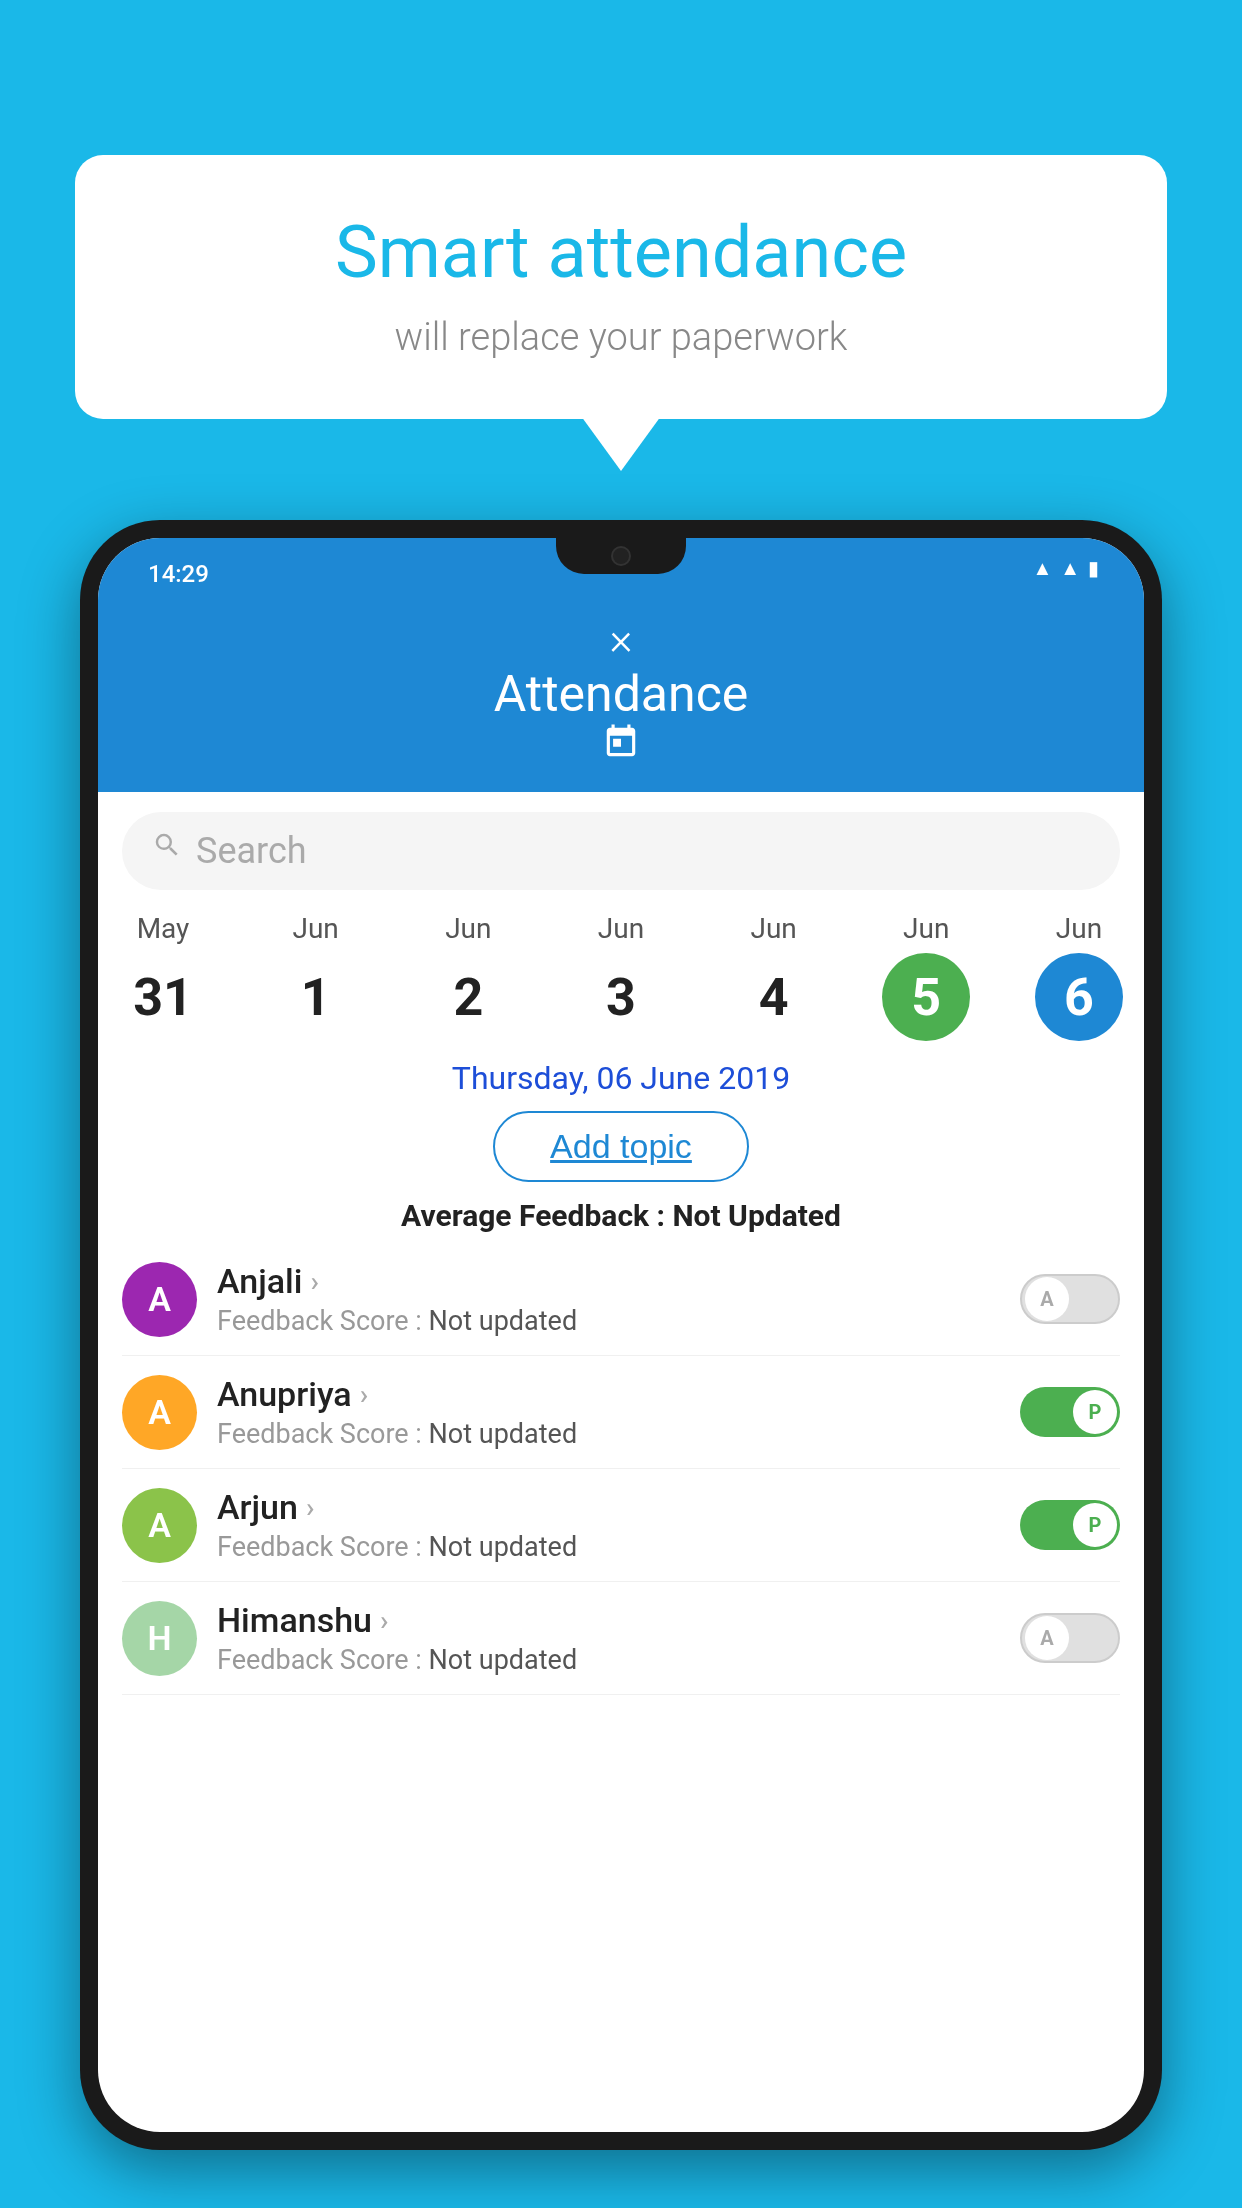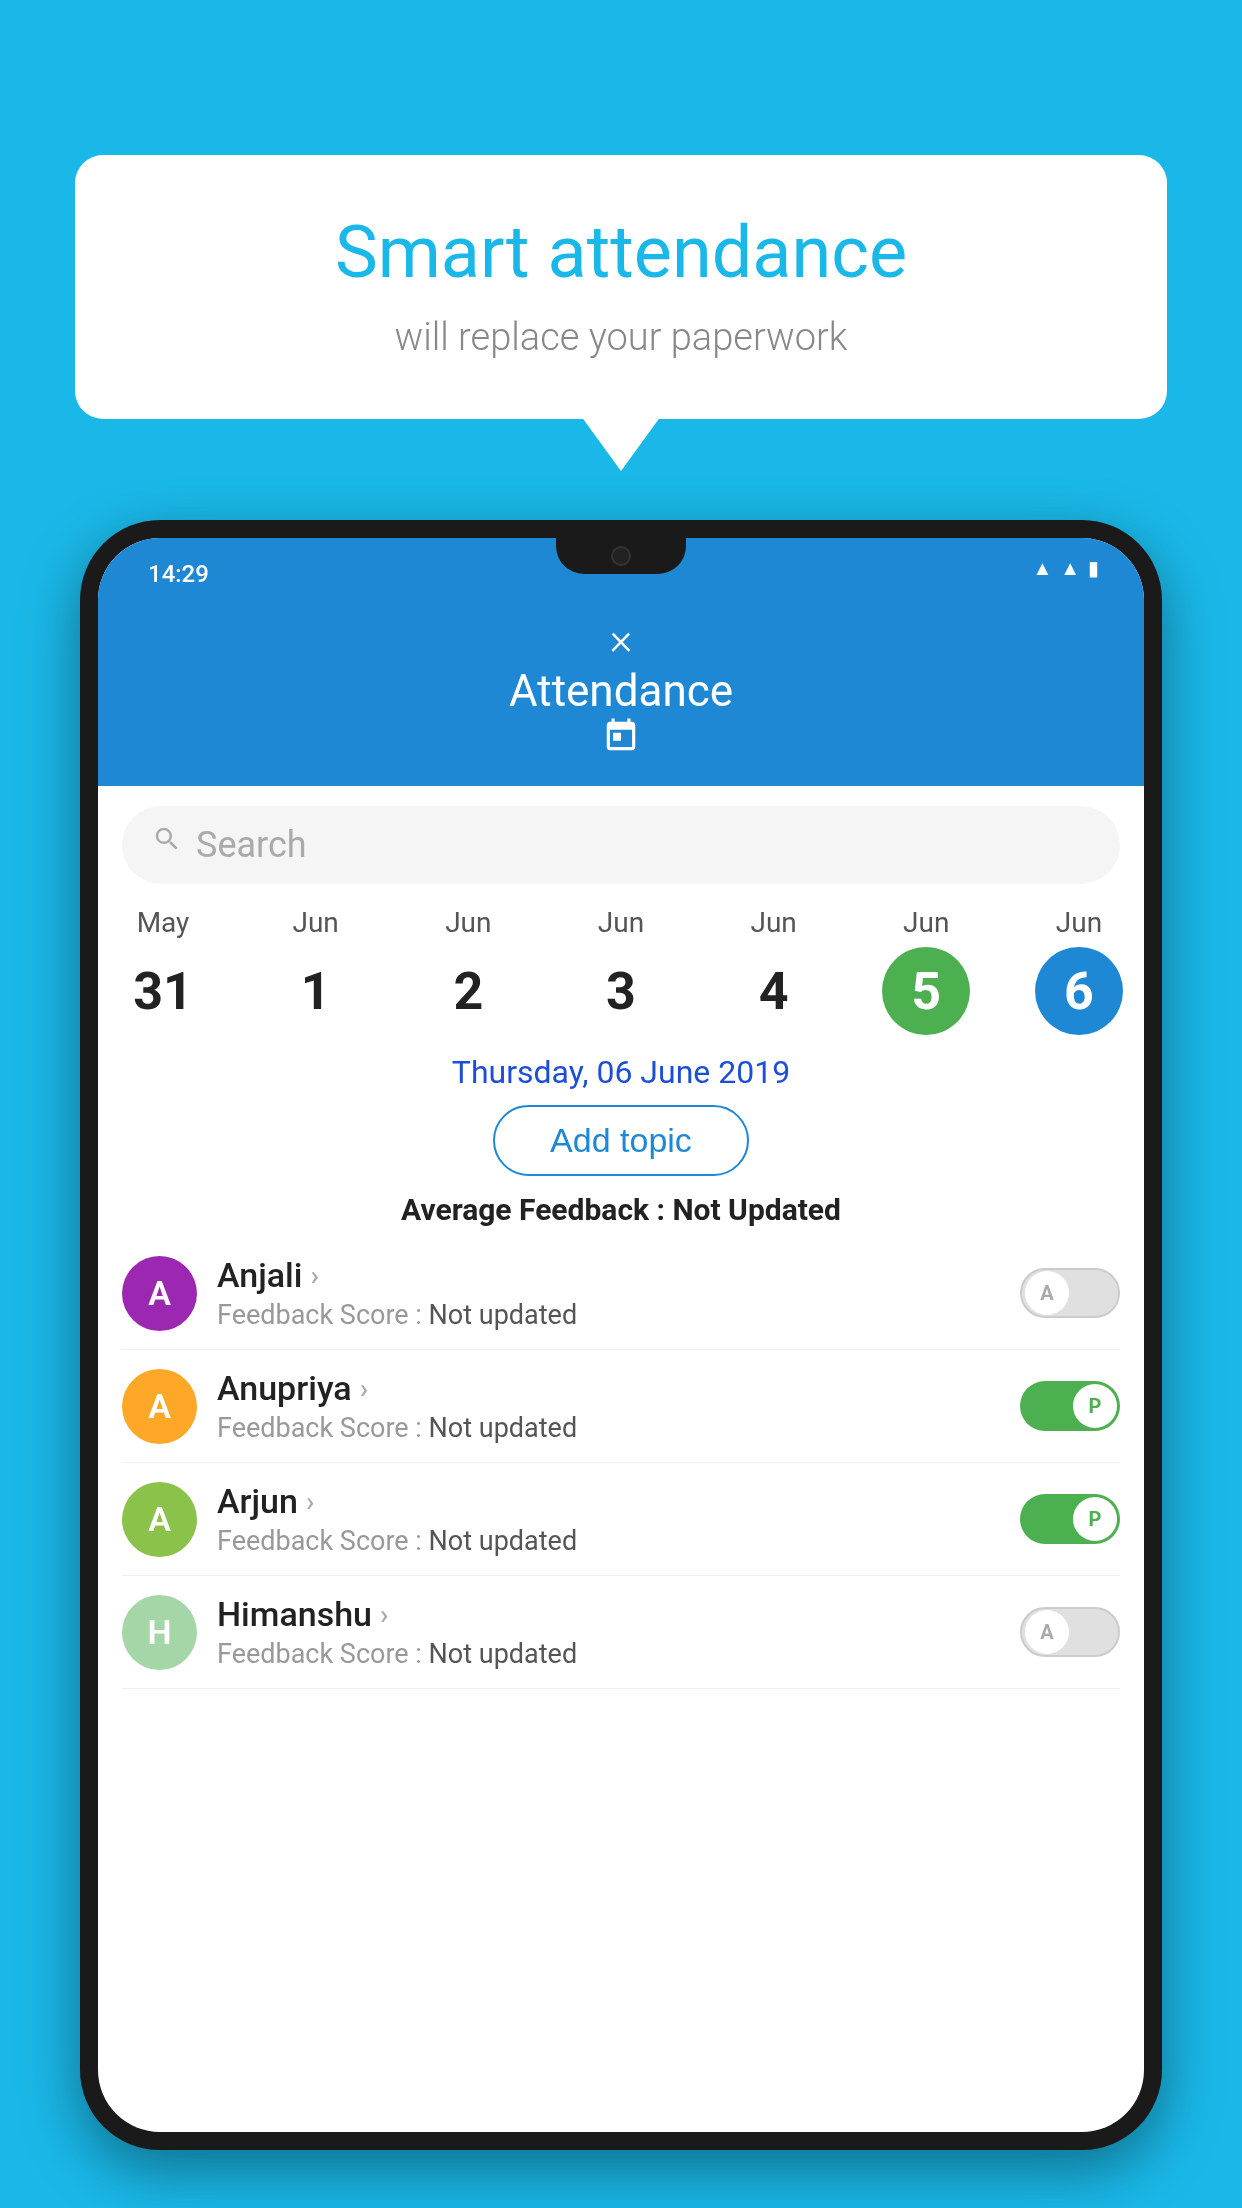--- a/index.html
+++ b/index.html
@@ -152,20 +152,21 @@
       display: block;
       margin: 0 auto;
       border: 2px solid #1e88d4;
       background: white;
       color: #1e88d4;
       border-radius: 40px;
       padding: 14px 55px;
       font-size: 34px;
       cursor: pointer;
       width: fit-content;
+      text-decoration: underline;
     }
 
     
     .avg-feedback {
       text-align: center;
       font-size: 30px;
       color: #888;
       margin: 16px 0 10px;
     }
     .avg-feedback span {
@@ -274,21 +275,21 @@
       <div class="app-header">
         <div style="position:absolute;top:22px;left:50px;color:white;font-size:24px;font-weight:500;">14:29</div>
         <div style="position:absolute;top:18px;right:45px;display:flex;gap:8px;color:white;font-size:20px;">
           <span>▲</span>
           <span>▲</span>
           <span>▮</span>
         </div>
 
         <div style="color:white;font-size:44px;font-weight:300;cursor:pointer;">×</div>
 
-        <div style="color:white;font-size:44px;font-weight:400;">Attendance</div>
+        <div style="color:white;font-size:50px;font-weight:400;">Attendance</div>
 
         <div style="color:white;font-size:36px;cursor:pointer;">
           <svg width="38" height="38" viewBox="0 0 24 24" fill="white">
             <path d="M19 3h-1V1h-2v2H8V1H6v2H5c-1.1 0-2 .9-2 2v14c0 1.1.9 2 2 2h14c1.1 0 2-.9 2-2V5c0-1.1-.9-2-2-2zm0 16H5V8h14v11zM7 10h5v5H7z"></path>
           </svg>
         </div>
       </div>
 
       <div class="search-bar">
         <span style="color:#aaa;">

